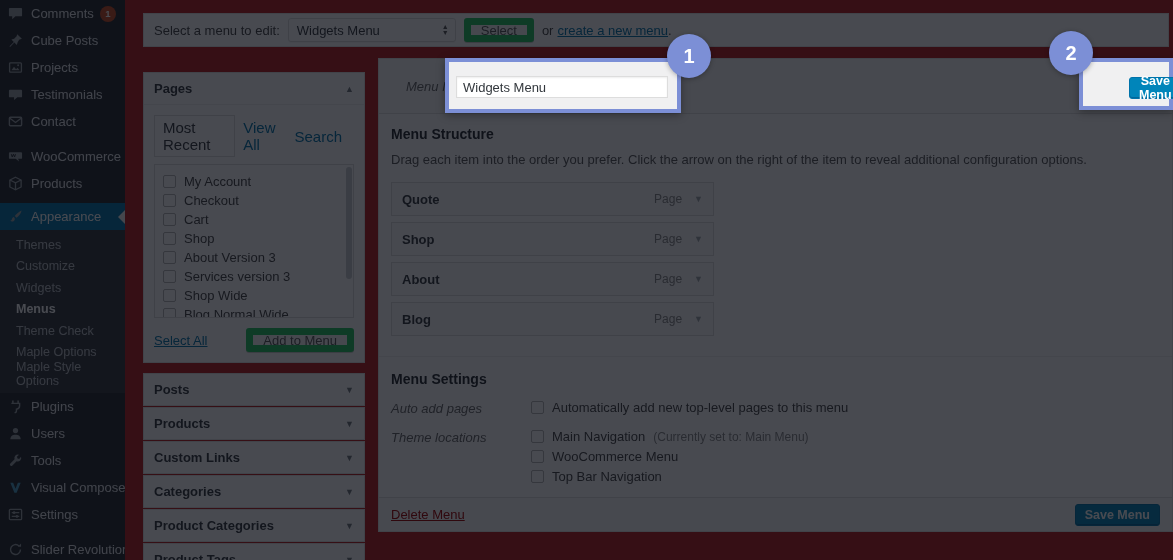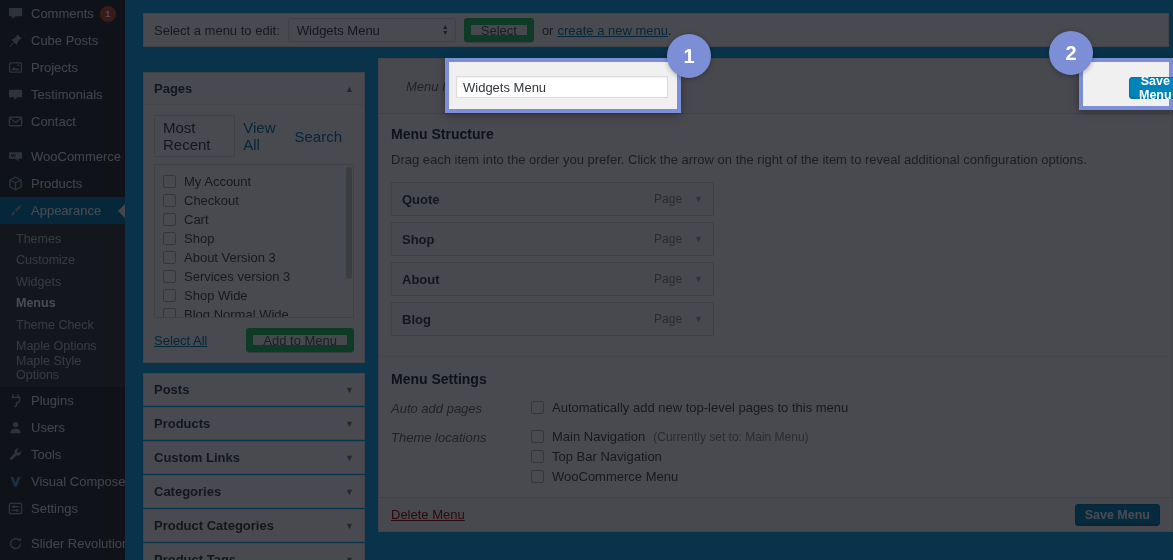--- a/index.html
+++ b/index.html
@@ -9,30 +9,30 @@
     font-family:"Liberation Sans","DejaVu Sans",sans-serif; font-size:13px;
     background:#f1f1f1;
   }
   
   .sidebar { position:absolute; left:0; top:0; width:125px; height:560px; background:#23282d; z-index:1; }
   .sb-item { position:relative; height:27px; display:flex; align-items:center; padding:0 8px; cursor:pointer; }
   .sb-icon { width:15px; height:15px; color:#9ca2a7; flex:0 0 15px; display:flex; align-items:center; justify-content:center; }
   .sb-icon svg { width:15px; height:15px; display:block; }
   .sb-label { margin-left:8px; color:#e3e5e8; font-size:13px; white-space:nowrap; }
   .sb-badge { margin-left:6px; min-width:16px; height:16px; border-radius:50%; background:#ca4a1f; color:#fff; font-size:9.5px; font-weight:bold; display:flex; align-items:center; justify-content:center; }
-  .mt8 { margin-top:8px; } .mt6 { }
+  .mt8 { margin-top:8px; } .mt6 { margin-top:6px; }
   .sb-item.active { background:#0073aa; }
   .sb-item.active .sb-label { color:#fff; }
   .notch { position:absolute; right:0; top:50%; margin-top:-7px; width:0; height:0;
     border:7px solid transparent; border-right-color:#f1f1f1; }
   .sb-sub { background:#32373c; padding:4px 0 8px 4px; }
   .sb-subitem { height:21.5px; display:flex; align-items:center; padding-left:12px; color:rgba(235,240,245,.72); font-size:12.5px; cursor:pointer; }
   .sb-subitem.current { color:#fff; font-weight:bold; }
   
-  .content { position:absolute; left:125px; top:0; right:0; bottom:0; background:#0ea5e9; z-index:1; }
+  .content { position:absolute; left:125px; top:0; right:0; bottom:0; background:#b91c1c; z-index:1; }
   .managebox { position:absolute; left:18px; top:13px; width:1026px; height:34px; background:#fff; border:1px solid #e5e5e5;
     display:flex; align-items:center; padding:0 10px; gap:8px; }
   .managebox .lbl { color:#444; }
   .selectbox { width:168px; height:24px; background:#fff; border:1px solid #ddd; border-radius:3px;
     display:flex; align-items:center; justify-content:space-between; padding:0 6px 0 8px; color:#32373c; cursor:pointer;
     box-shadow:0 1px 0 rgba(0,0,0,.04); }
   .updown { display:flex; flex-direction:column; line-height:6px; font-size:7px; color:#555; }
   .btn { height:24px; padding:0 10px; background:#f7f7f7; border:7px solid #22c55e; border-radius:3px; color:#555;
     font-size:13px; display:inline-flex; align-items:center; cursor:pointer; box-shadow:0 1px 0 #ccc; font-family:inherit; }
   a.link { color:#0073aa; text-decoration:underline; cursor:pointer; }
@@ -401,25 +401,25 @@
         <div class="set-row">
           <span class="set-label">Theme locations</span>
           <div class="set-opts">
             <span class="opt">
               <span class="chk"></span>
               <span>Main Navigation</span>
               <span class="note">(Currently set to: Main Menu)</span>
             </span>
             <span class="opt">
               <span class="chk"></span>
-              <span>Top Bar Navigation</span>
+              <span>WooCommerce Menu</span>
             </span>
             <span class="opt">
               <span class="chk"></span>
-              <span>WooCommerce Menu</span>
+              <span>Top Bar Navigation</span>
             </span>
           </div>
         </div>
       </div>
 
       <div class="rp-footer">
         <a class="delete">Delete Menu</a>
         <button class="btn-primary">Save Menu</button>
       </div>
     </div>

